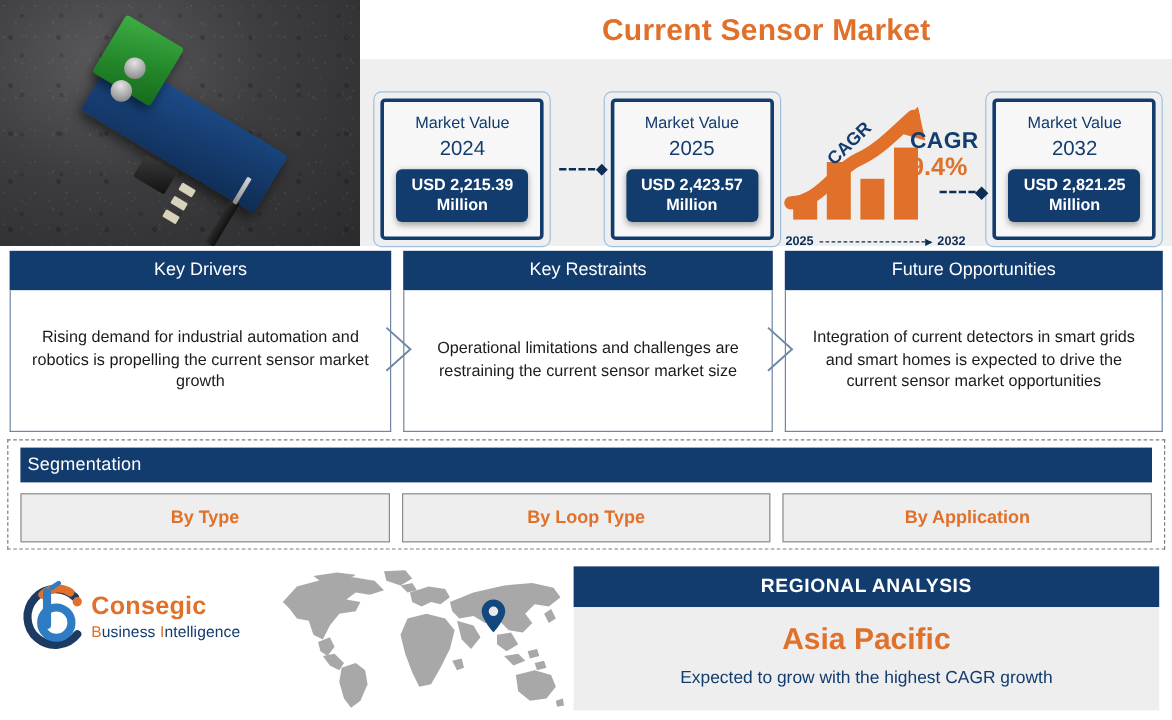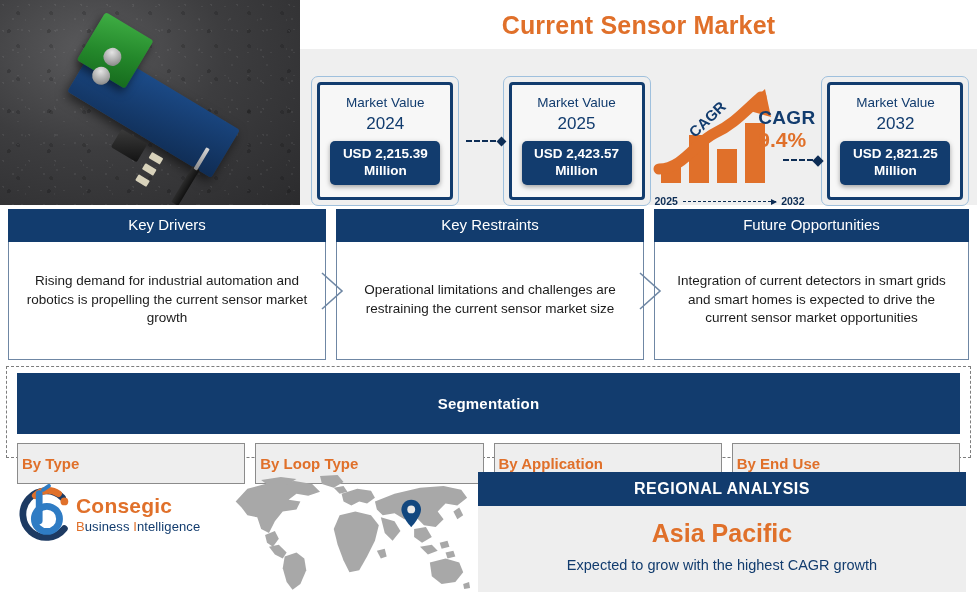--- a/index.html
+++ b/index.html
@@ -146,27 +146,27 @@
   .chev {
     position: absolute; top: 62px; width: 26px; height: 40px; z-index: 5;
   }
 
   
   .segwrap {
     position: absolute; left: 6px; top: 366px; width: 965px; height: 92px;
     border: 1.5px dashed #7d7d7d; padding: 6px 10px;
   }
   .seghead {
-    background: #123c6e; color: #fff; text-align: center; font-weight: bold;
-    font-size: 15px; padding: 22px; letter-spacing: .2px;
+    background: #123c6e; color: #fff; font-weight: normal;
+    font-size: 15px; padding: 6px; letter-spacing: .2px;
   }
   .segrow { display: flex; gap: 10px; margin-top: 9px; }
   .segitem {
     flex: 1; background: #eeeeee; border: 1px solid #8b8b8b;
-    text-align: left; padding: 11px 4px;
+    text-align: center; padding: 11px 4px;
     color: #e0702a; font-weight: bold; font-size: 15px;
   }
 
   
   .bottom { position: absolute; left: 0; top: 462px; width: 977px; height: 138px; }
 
   .logo-area { position: absolute; left: 14px; top: 22px; width: 200px; height: 80px; }
   .logo-mark { position: absolute; left: 0; top: 0; width: 62px; height: 62px; }
   .logo-text { position: absolute; left: 62px; top: 10px; }
   .logo-name { font-size: 21px; font-weight: bold; color: #e0702a; letter-spacing: .2px; }
@@ -303,21 +303,20 @@
       <div class="dbody">Integration of current detectors in smart grids and smart homes is expected to drive the current sensor market opportunities</div>
     </div>
   </div>
 
   <div class="segwrap">
     <div class="seghead">Segmentation</div>
     <div class="segrow">
       <div class="segitem">By Type</div>
       <div class="segitem">By Loop Type</div>
       <div class="segitem">By Application</div>
-      <div class="segitem">By End Use</div>
     </div>
   </div>
 
   <div class="bottom">
 
     <div class="logo-area">
       <svg class="logo-mark" viewBox="0 0 64 64">
         <path d="M50,14 A24,24 0 1,0 52,46" stroke="#1d3a62" stroke-width="7" fill="none" stroke-linecap="round"></path>
         <path d="M22,12 A19,19 0 0,1 46,10" stroke="#e0702a" stroke-width="7" fill="none" stroke-linecap="round"></path>
         <circle cx="52" cy="18" r="4" fill="#e0702a"></circle>

